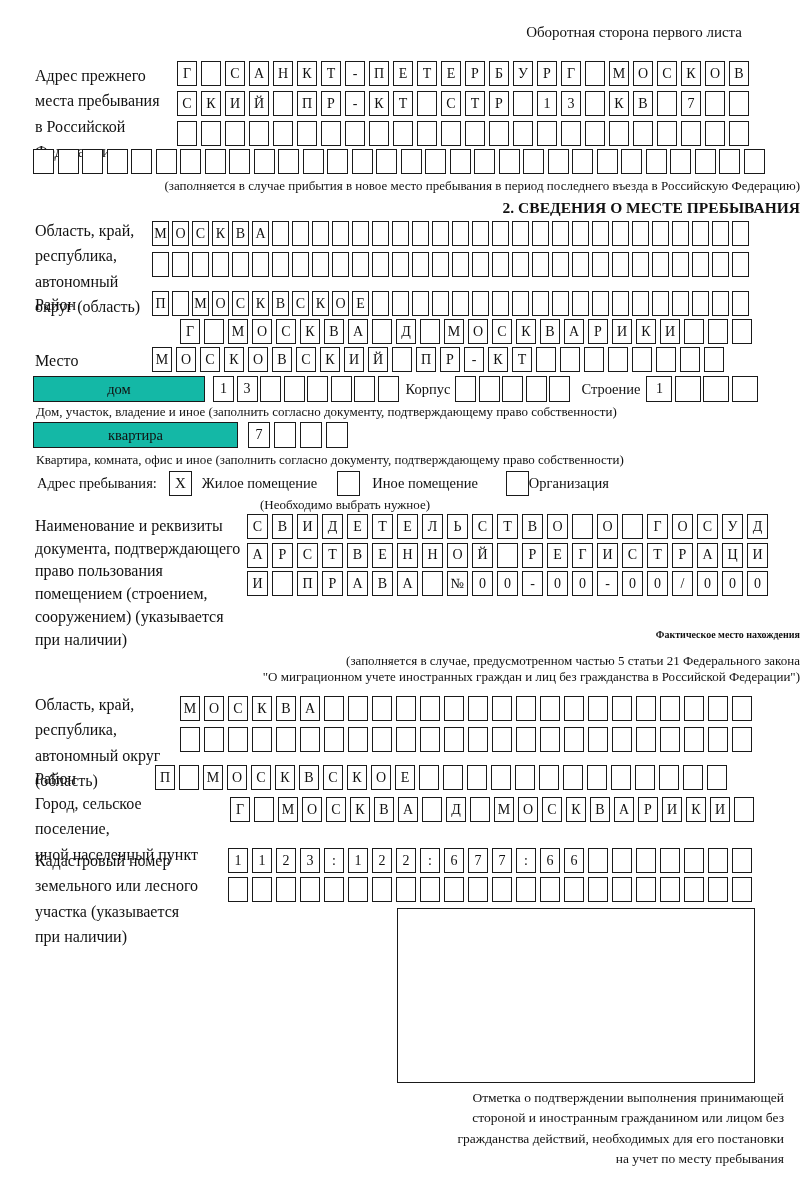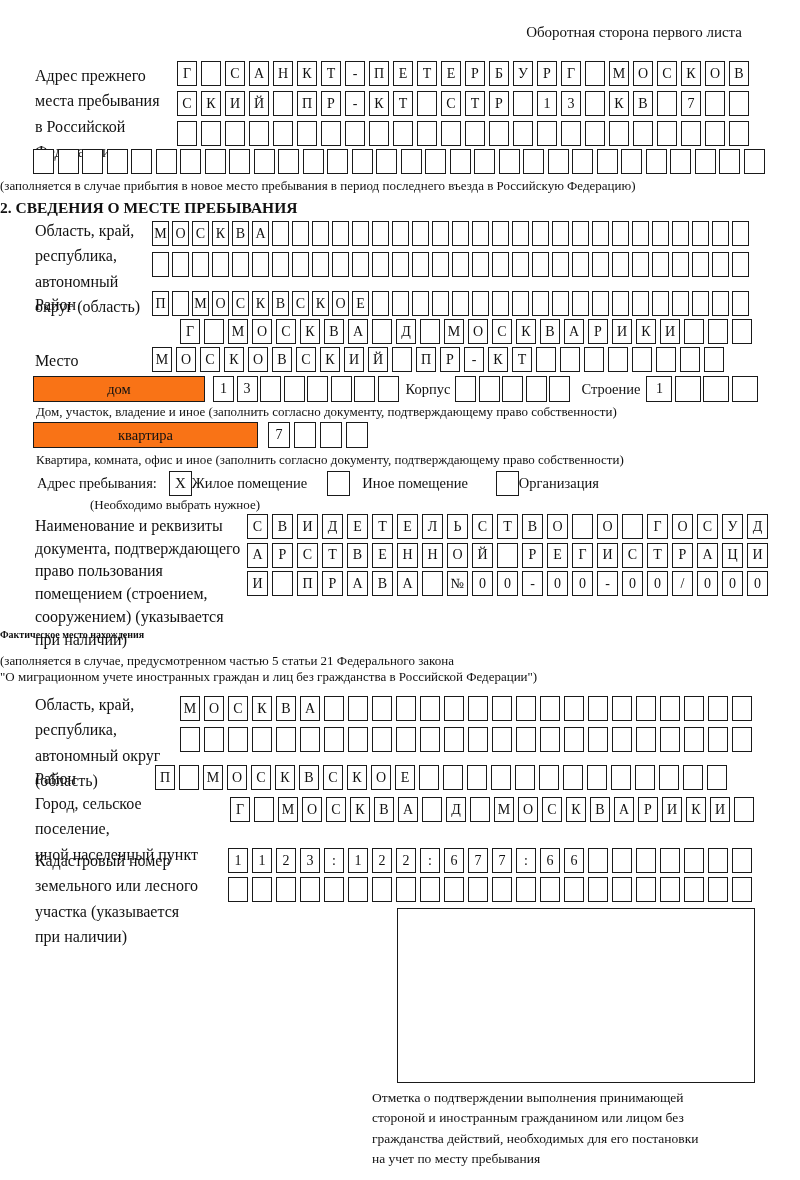--- a/index.html
+++ b/index.html
@@ -3,41 +3,41 @@
 <meta charset="utf-8">
 <style>
   html,body{margin:0;padding:0;background:#fff;}
   .page{
     position:relative;width:800px;height:1180px;background:#fff;
     font-family:"Liberation Serif","DejaVu Serif",serif;color:#111;overflow:hidden;
   }
   .abs{position:absolute;}
   .flabel{font-size:16px;line-height:1.58;white-space:pre-line;}
   .note{font-size:13px;}
-  .center{text-align:left;}
+  .center{text-align:right;}
   .fullw{left:0;width:800px;}
   .bold{font-weight:bold;}
   .cellrow{display:flex;flex:none;}
   .cell{
     flex:none;height:25px;border:1.5px solid #1a1a1a;box-sizing:border-box;background:#fff;
     display:flex;align-items:center;justify-content:center;font-size:14px;line-height:1;
   }
   .colstack{display:flex;flex-direction:column;}
   .c24{gap:4px}  .c24 .cell{width:20px;}
   .c30{gap:3px}  .c30 .cell{width:17px;}
   .c30w{gap:3.5px} .c30w .cell{width:21px;}
   .c21{gap:4px}  .c21 .cell{width:21px;}
   .c22{gap:4px}  .c22 .cell{width:20px;}
   .c8h{gap:2.5px} .c8h .cell{width:21px;height:26px;}
   .c5h{gap:2.5px} .c5h .cell{width:21px;height:26px;}
   .c4h{gap:2.5px} .c4h .cell{width:26px;height:26px;}
   .c4a{gap:4px}   .c4a .cell{width:22px;height:26px;}
   .inline-row{display:flex;align-items:center;}
   .widebox{
-    flex:none;border:1.6px solid #1a1a1a;box-sizing:border-box;height:26px;background:#f97316;
+    flex:none;border:1.6px solid #1a1a1a;box-sizing:border-box;height:26px;background:#14b8a6;
     display:flex;align-items:center;justify-content:center;font-size:14.5px;
   }
   .inline-label{font-size:14.5px;flex:none;}
   .chk{
     flex:none;width:23px;height:25px;border:1.6px solid #1a1a1a;box-sizing:border-box;background:#fff;
     display:flex;align-items:center;justify-content:center;font-size:15px;
   }
   .stampbox{border:1.7px solid #1a1a1a;box-sizing:border-box;background:#fff;}
   .stampcap{font-size:13.5px;line-height:1.5;white-space:pre-line;}
   .h15{font-size:15.5px;}
@@ -353,34 +353,34 @@
     <div class="cellrow c4h" style="margin-left:6px;">
         <span class="cell">1</span>
         <span class="cell"></span>
         <span class="cell"></span>
         <span class="cell"></span>
       </div>
   </div>
   <div class="abs note" style="left:36px;top:404px;">Дом, участок, владение и иное (заполнить согласно документу, подтверждающему право собственности)</div>
 
   <div class="abs inline-row" style="left:33px;top:422px;">
-    <div class="widebox" style="width:225px;">квартира</div>
+    <div class="widebox" style="width:205px;">квартира</div>
     <div class="cellrow c4a" style="margin-left:10px;">
         <span class="cell">7</span>
         <span class="cell"></span>
         <span class="cell"></span>
         <span class="cell"></span>
       </div>
   </div>
   <div class="abs note" style="left:36px;top:452px;">Квартира, комната, офис и иное (заполнить согласно документу, подтверждающему право собственности)</div>
 
   <div class="abs inline-row" style="left:37px;top:471px;">
     <div class="inline-label">Адрес пребывания:</div>
     <div class="chk" style="margin-left:12px;">X</div>
-    <div class="inline-label" style="">Жилое помещение</div>
+    <div class="inline-label" style="margin-left:10px;">Жилое помещение</div>
     <div class="chk" style="margin-left:20px;"></div>
     <div class="inline-label" style="margin-left:12px;">Иное помещение</div>
     <div class="chk" style="margin-left:28px;"></div>
     <div class="inline-label" style="">Организация</div>
   </div>
   <div class="abs note center" style="left:90px;top:497px;width:340px;">(Необходимо выбрать нужное)</div>
 
   <div class="abs flabel" style="left:35px;top:515px;width:210px;line-height:1.42;">Наименование и реквизиты
 документа, подтверждающего
 право пользования

